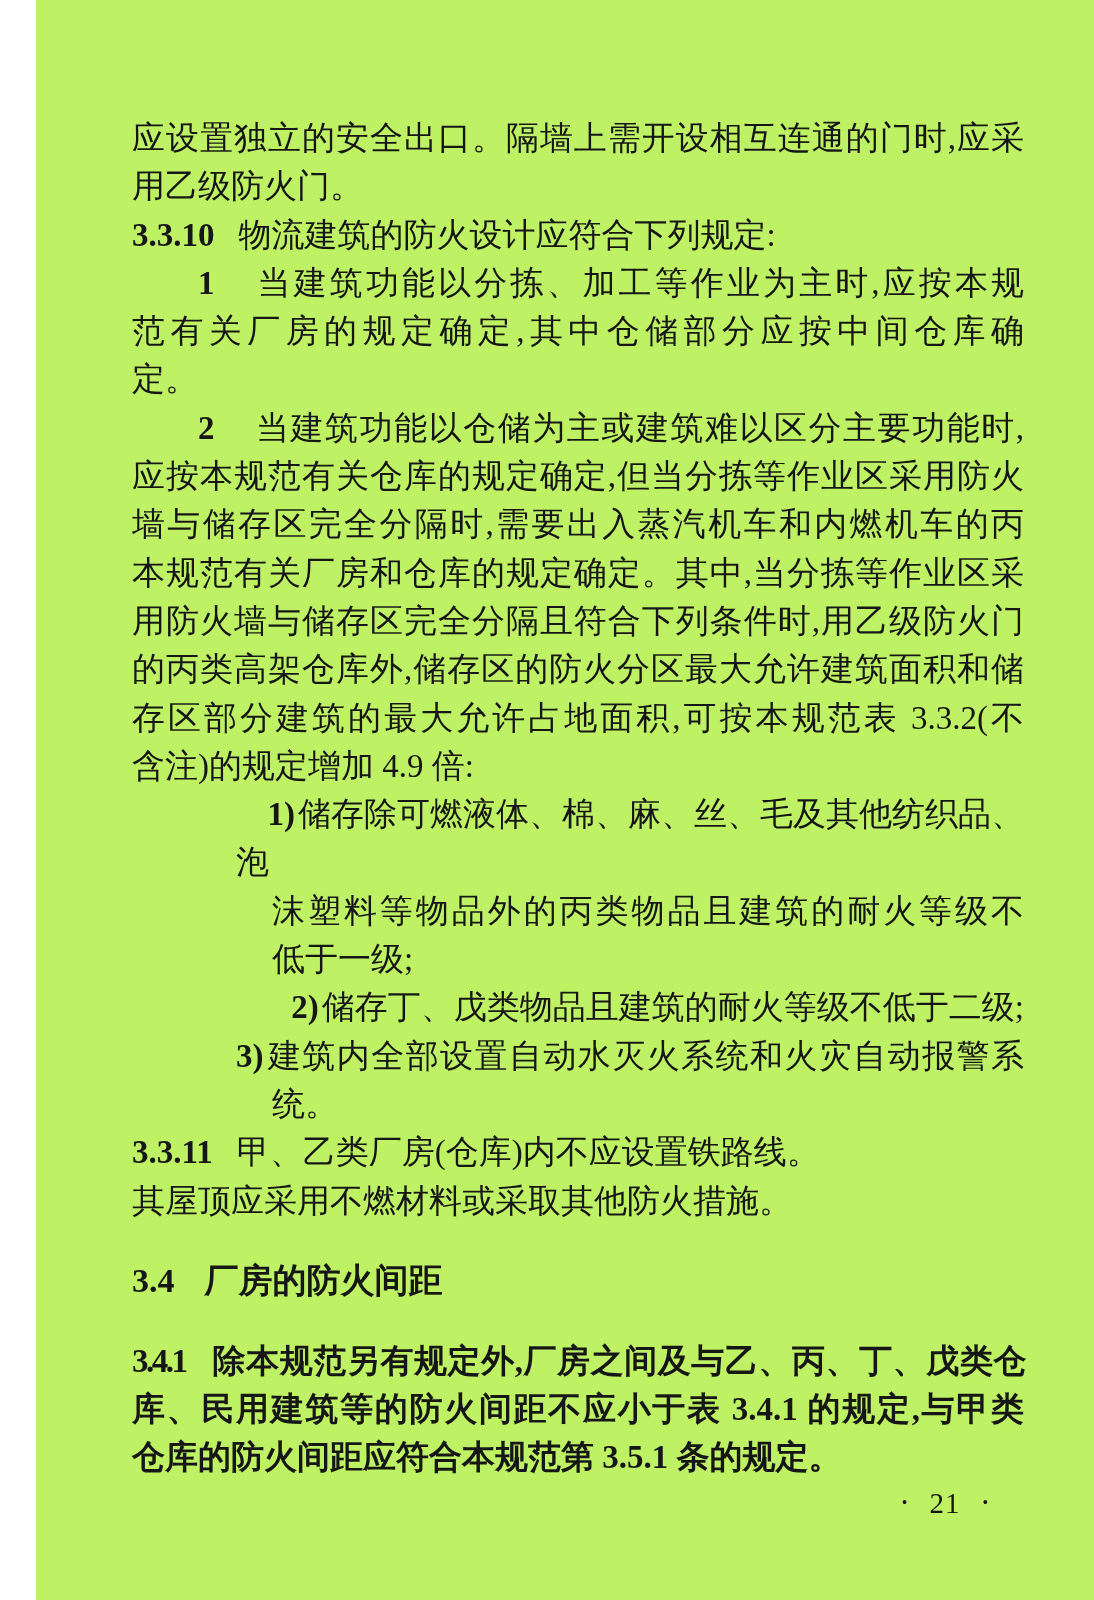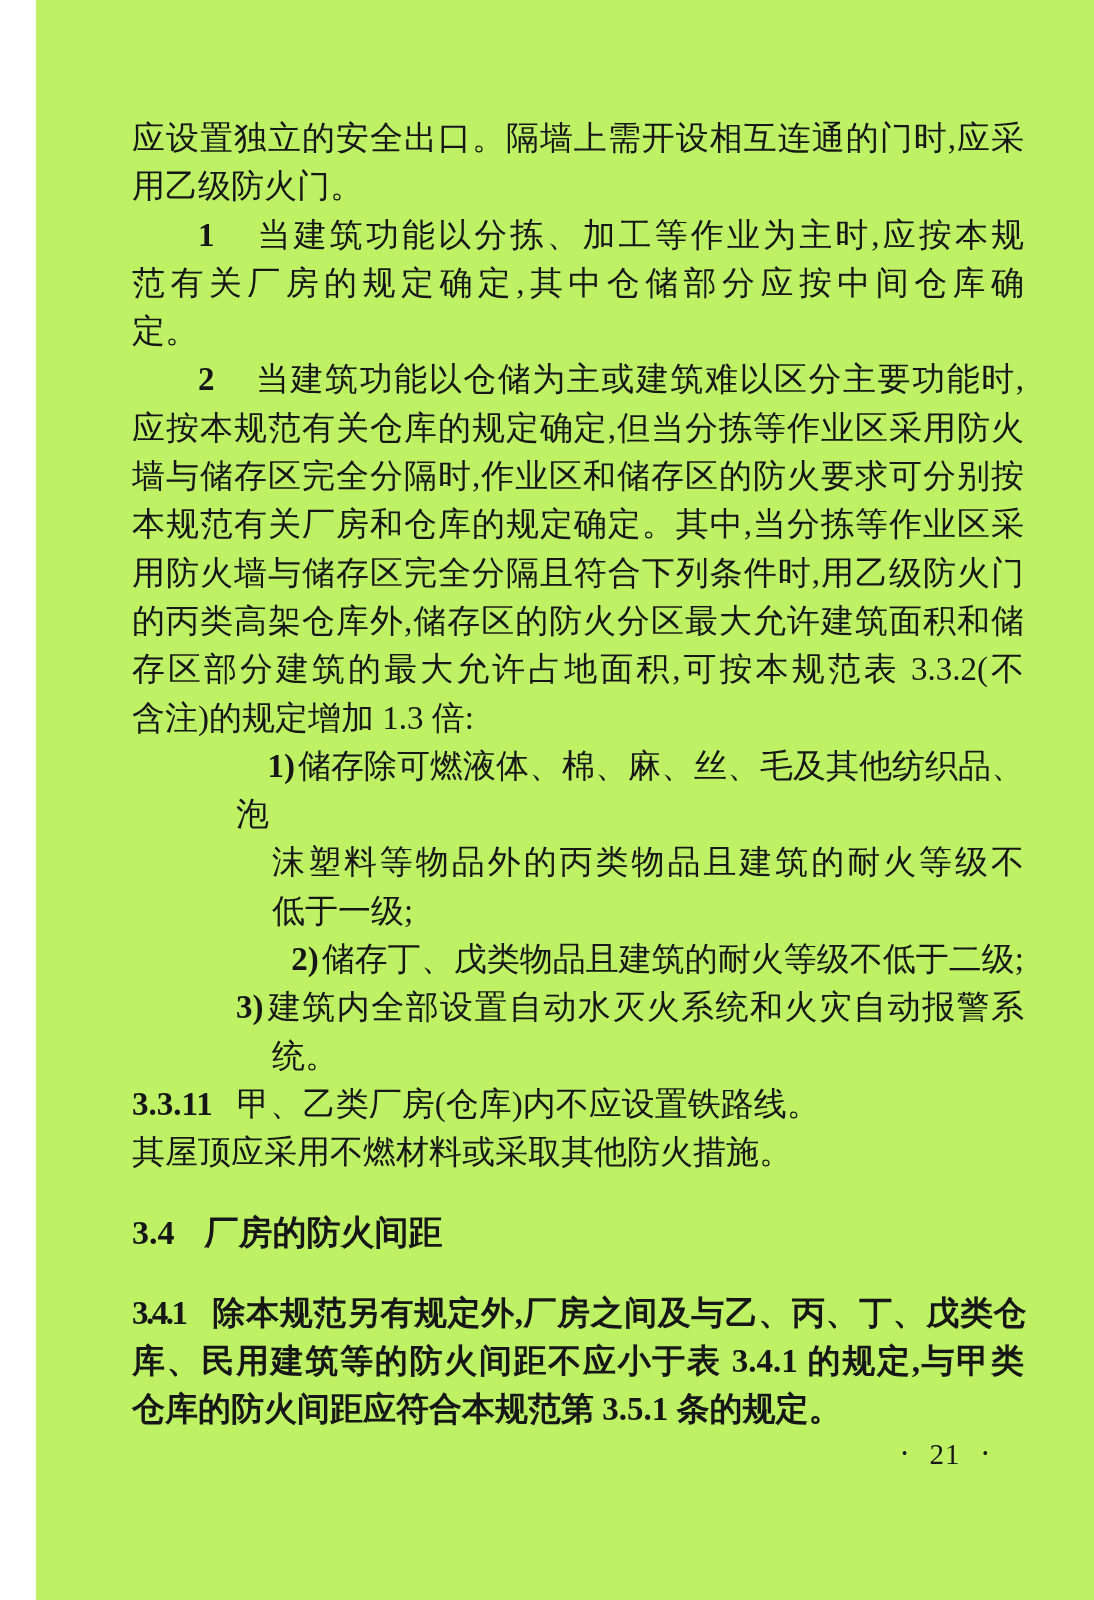--- a/index.html
+++ b/index.html
@@ -54,33 +54,34 @@
 </style>
 </head>
 <body>
 
 <div class="page">
   <div class="col">
 
     <div class="ln j"><span>应设置独立的安全出口。隔墙上需开设相互连通的门时,应采</span></div>
     <div class="ln"><span>用乙级防火门。</span></div>
 
+    <div class="ln"><span class="mk mk-sec">3.3.10</span><span>物流建筑的防火设计应符合下列规定:</span></div>
 
     <div class="ln ind2 j"><span class="mk mk-num">1</span><span>当建筑功能以分拣、加工等作业为主时,应按本规</span></div>
     <div class="ln j"><span>范有关厂房的规定确定,其中仓储部分应按中间仓库确</span></div>
     <div class="ln"><span>定。</span></div>
 
     <div class="ln ind2 j"><span class="mk mk-num">2</span><span>当建筑功能以仓储为主或建筑难以区分主要功能时,</span></div>
     <div class="ln j"><span>应按本规范有关仓库的规定确定,但当分拣等作业区采用防火</span></div>
-    <div class="ln j"><span>墙与储存区完全分隔时,作业区和储存区的防火要求可分别按</span></div>
+    <div class="ln j"><span>墙与储存区完全分隔时,需要出入蒸汽机车和内燃机车的丙</span></div>
     <div class="ln j"><span>本规范有关厂房和仓库的规定确定。其中,当分拣等作业区采</span></div>
     <div class="ln j"><span>用防火墙与储存区完全分隔且符合下列条件时,用乙级防火门</span></div>
     <div class="ln j"><span>的丙类高架仓库外,储存区的防火分区最大允许建筑面积和储</span></div>
     <div class="ln j"><span>存区部分建筑的最大允许占地面积,可按本规范表 3.3.2(不</span></div>
-    <div class="ln"><span>含注)的规定增加 1.3 倍:</span></div>
+    <div class="ln"><span>含注)的规定增加 4.9 倍:</span></div>
 
     <div class="ln it1 j"><span class="mk mk-paren">1)</span><span>储存除可燃液体、棉、麻、丝、毛及其他纺织品、泡</span></div>
     <div class="ln itc j"><span>沫塑料等物品外的丙类物品且建筑的耐火等级不</span></div>
     <div class="ln itc"><span>低于一级;</span></div>
     <div class="ln it1"><span class="mk mk-paren">2)</span><span>储存丁、戊类物品且建筑的耐火等级不低于二级;</span></div>
     <div class="ln it1 j"><span class="mk mk-paren">3)</span><span>建筑内全部设置自动水灭火系统和火灾自动报警系</span></div>
     <div class="ln itc"><span>统。</span></div>
 
     <div class="ln"><span class="mk mk-sec">3.3.11</span><span>甲、乙类厂房(仓库)内不应设置铁路线。</span></div>
     <div class="ln"><span>其屋顶应采用不燃材料或采取其他防火措施。</span></div>

